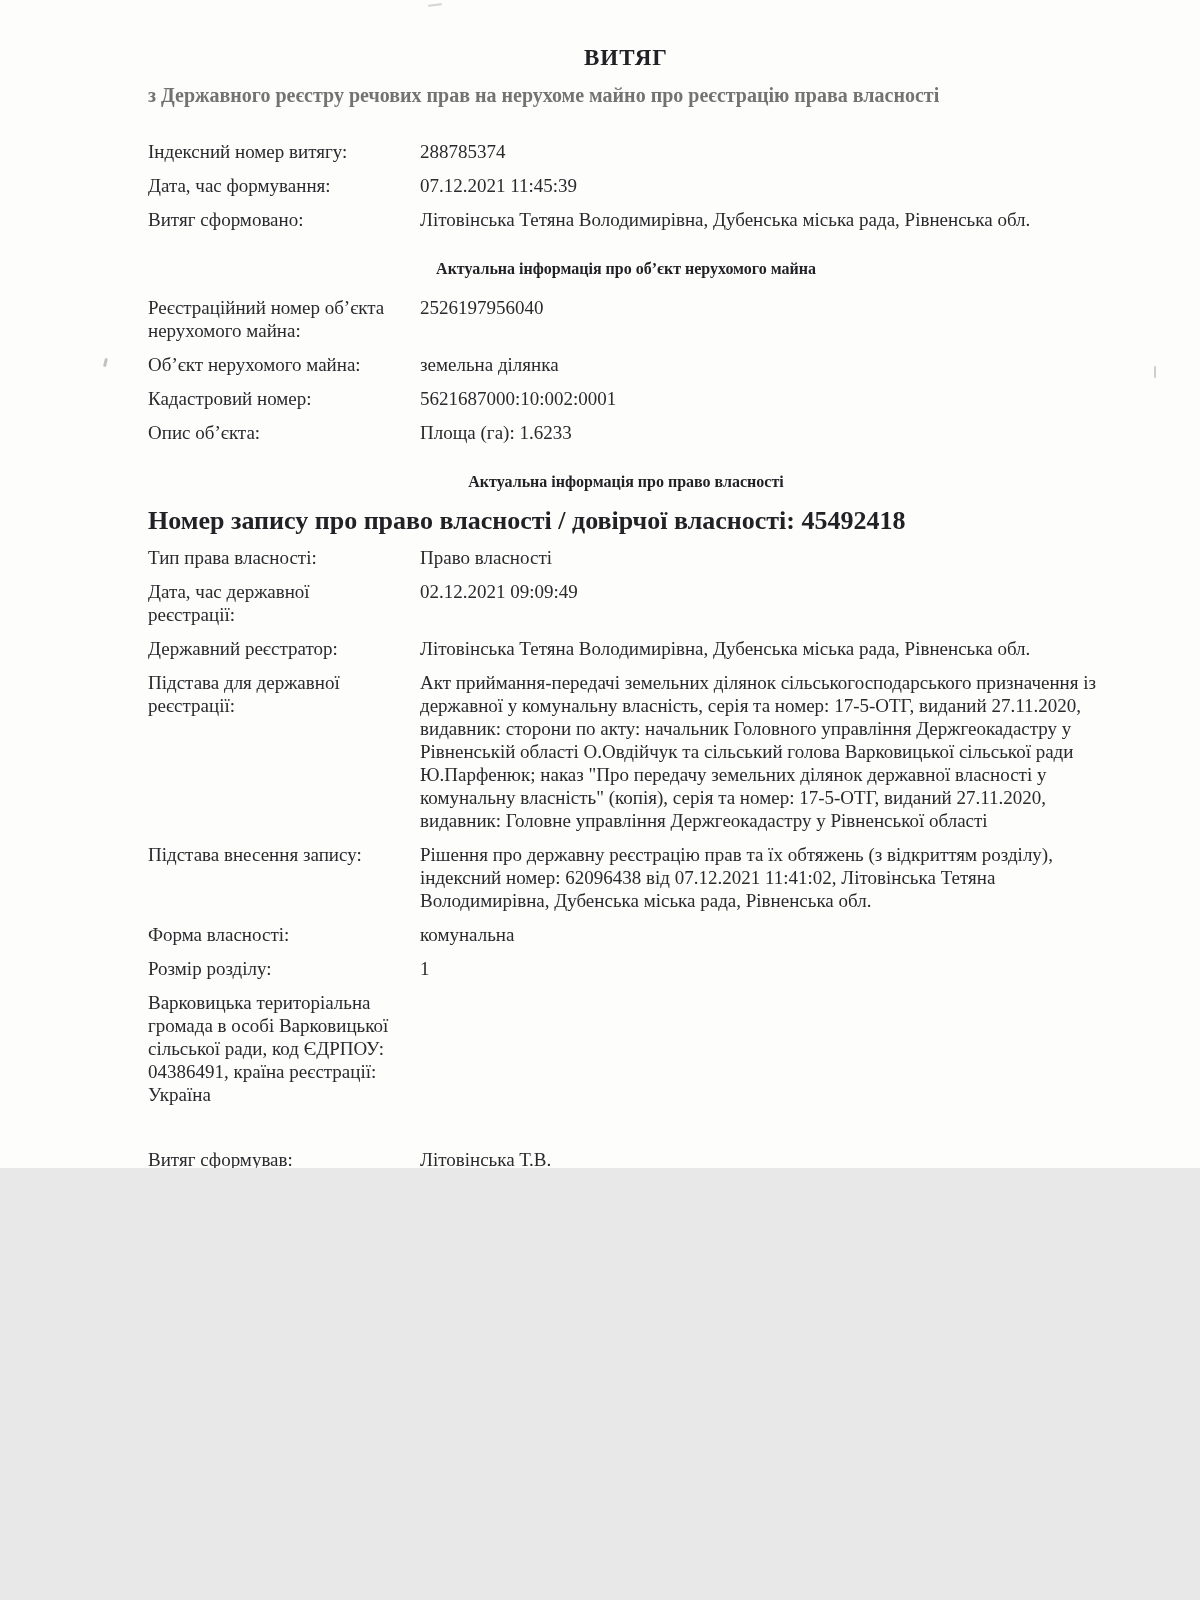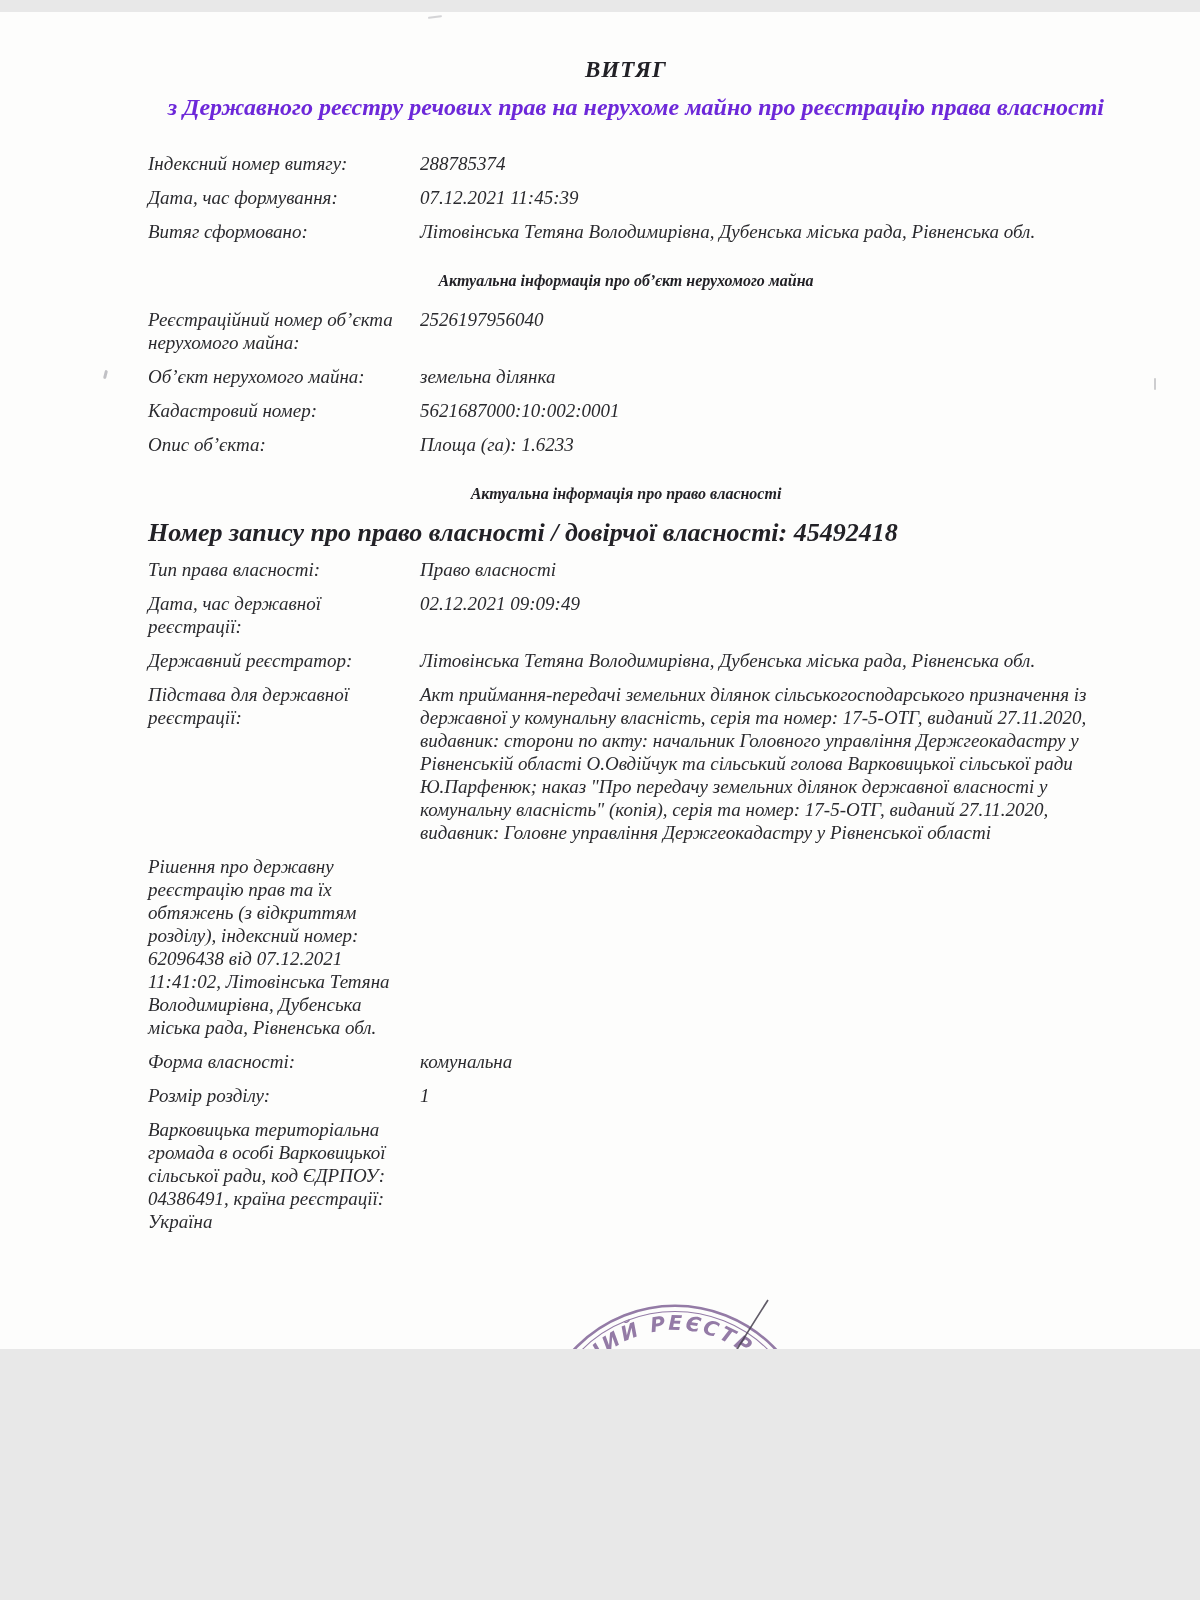--- a/index.html
+++ b/index.html
@@ -1,36 +1,35 @@
 <!DOCTYPE html>
 <html><head>
 <meta charset="utf-8">
 <style>
   html,body{margin:0;padding:0;background:#e8e8e8;}
   .page{
     position:relative;
-    width:1200px;height:1337px;
+    width:1200px;height:1168px;
     background:#fdfdfc;
     overflow:hidden;
     font-family:"Liberation Serif","DejaVu Serif",serif;
     color:#2a2a2e;
-    margin:12px auto;
-    font-style:italic;
+    margin:0 auto;
   }
   .doc{
     position:absolute;left:148px;top:46px;width:956px;
     font-size:19px;line-height:23px;
   }
   .title{
     text-align:center;font-weight:bold;font-size:23px;letter-spacing:1px;
     margin:0 0 14px 0;color:#222126;
   }
   .subtitle{
-    text-align:right;font-weight:bold;font-size:24px;line-height:25px;
-    margin:0 0 32px 0;color:#6d28d9;
+    text-align:left;font-weight:bold;font-size:20px;line-height:25px;
+    margin:0 0 32px 0;color:#737373;
   }
   .row{
     display:grid;grid-template-columns:272px 1fr;
     margin-bottom:11px;
   }
   .row .label{padding-right:26px;}
   .row .value{padding-right:4px;}
   .section-heading{
     text-align:center;font-weight:bold;font-size:16px;
     margin:26px 0 16px 0;color:#222126;
@@ -118,34 +117,39 @@
     </div>
     <div class="row">
       <div class="label">Державний реєстратор:</div>
       <div class="value">Літовінська Тетяна Володимирівна, Дубенська міська рада, Рівненська обл.</div>
     </div>
     <div class="row">
       <div class="label">Підстава для державної реєстрації:</div>
       <div class="value">Акт приймання-передачі земельних ділянок сільськогосподарського призначення із державної у комунальну власність, серія та номер: 17-5-ОТГ, виданий 27.11.2020, видавник: сторони по акту: начальник Головного управління Держгеокадастру у Рівненській області О.Овдійчук та сільський голова Варковицької сільської ради Ю.Парфенюк; наказ "Про передачу земельних ділянок державної власності у комунальну власність" (копія), серія та номер: 17-5-ОТГ, виданий 27.11.2020, видавник: Головне управління Держгеокадастру у Рівненської області</div>
     </div>
     <div class="row">
+      <div class="label">Підстава внесення запису:</div>
       <div class="value">Рішення про державну реєстрацію прав та їх обтяжень (з відкриттям розділу), індексний номер: 62096438 від 07.12.2021 11:41:02, Літовінська Тетяна Володимирівна, Дубенська міська рада, Рівненська обл.</div>
     </div>
     <div class="row">
       <div class="label">Форма власності:</div>
       <div class="value">комунальна</div>
     </div>
     <div class="row">
       <div class="label">Розмір розділу:</div>
       <div class="value">1</div>
     </div>
     <div class="row">
       <div class="value">Варковицька територіальна громада в особі Варковицької сільської ради, код ЄДРПОУ: 04386491, країна реєстрації: Україна</div>
     </div>
 
+    <div class="row footer-row">
+      <div class="label">Витяг сформував:</div>
+      <div class="value">Літовінська Т.В.</div>
+    </div>
 
   </div>
 
   <svg class="stamp" viewBox="0 0 300 300">
     <defs>
       <pattern id="dots" width="4" height="4" patternUnits="userSpaceOnUse">
         <circle cx="2" cy="2" r="0.95" fill="#7d5f95" opacity="0.55"></circle>
       </pattern>
       <path id="arcTop" d="M 32,150 A 118,118 0 0 1 268,150" fill="none"></path>
       <path id="arcBot" d="M 19,150 A 131,131 0 0 0 281,150" fill="none"></path>

